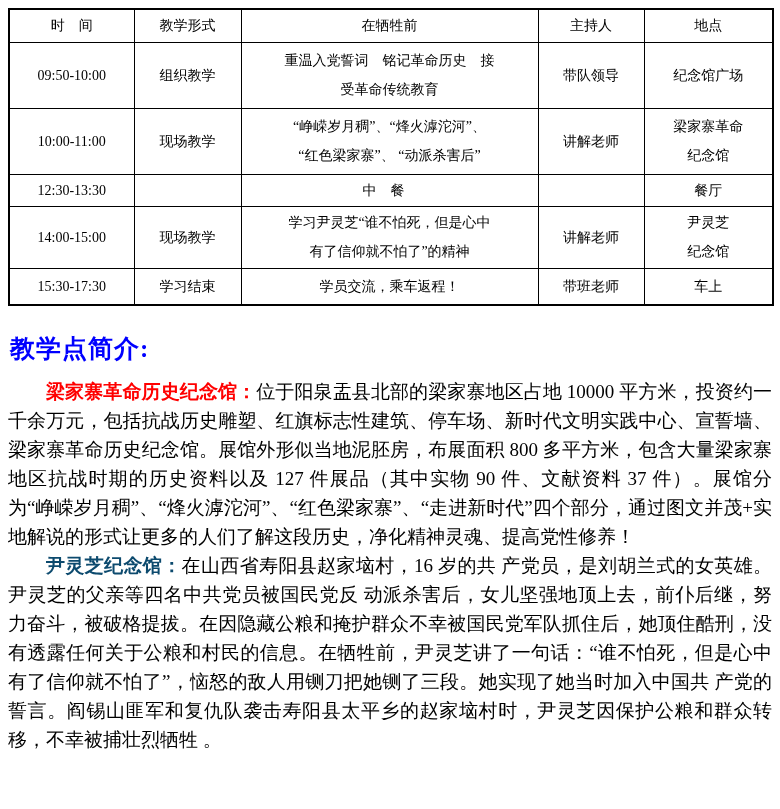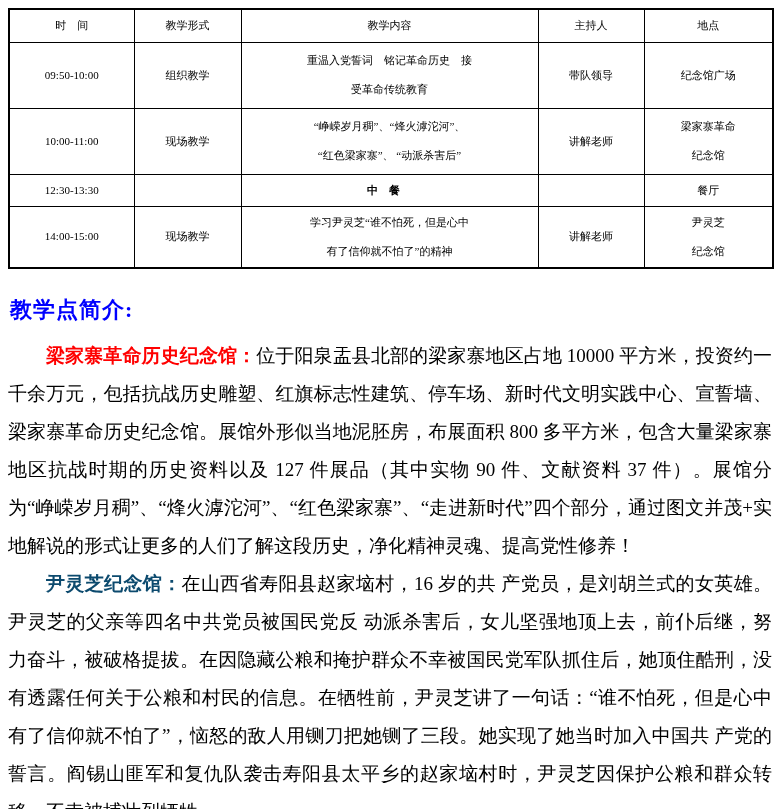--- a/index.html
+++ b/index.html
@@ -11,48 +11,48 @@
   .page { box-sizing:border-box; width:780px; padding:8px 8px 0 8px; }
 
   
   table.schedule {
     border-collapse:collapse; table-layout:fixed;
     width:764px; border:2.5px solid #000;
   }
   table.schedule td {
     border:1.5px solid #000;
     text-align:center; vertical-align:middle;
-    font-size:11px; line-height:29px;
+    font-size:14px; line-height:29px;
     padding:1px 15px;
     white-space:pre-line;
     overflow:hidden;
   }
   col.c-time  { width:125px; }
   col.c-form  { width:107px; }
   col.c-cont  { width:297px; }
   col.c-host  { width:106px; }
   col.c-place { width:129px; }
 
   tr.h-head { height:33px; }
   tr.h-s    { height:32px; }
   tr.h-d    { height:66px; }
   tr.h-d2   { height:62px;font-family:Liberation Serif, serif; }
   tr.h-last { height:37px; }
 
   td.cell-content { text-align:left; padding-left:8px; padding-right:6px; }
-  td.cell-content.center { text-align:center; padding-left:3px;font-weight:bold; }
+  td.cell-content.center { text-align:center; padding-left:3px; }
   td.bottom-align { vertical-align:bottom; padding-bottom:5px; }
 
   
   .intro-heading {
     margin:26px 0 12px 2px;
-    font-size:22px; font-weight:bold; letter-spacing:1px;
+    font-size:25px; font-weight:bold; letter-spacing:1px;
   }
   p.section {
-    margin:0; font-size:19px; line-height:38px;
+    margin:0; font-size:19px; line-height:29px;
     text-align:justify; text-indent:2em;
   }
   .sec-title { font-weight:bold; }
 </style>
 </head>
 <body>
 
 <div class="page">
 
   <table class="schedule">
@@ -60,21 +60,21 @@
       <col class="c-time">
         <col class="c-form">
         <col class="c-cont">
         <col class="c-host">
         <col class="c-place">
     </colgroup>
     <tbody>
       <tr class="h-head">
         <td>时　间</td>
         <td>教学形式</td>
-        <td>教学内容</td>
+        <td>在牺牲前</td>
         <td>主持人</td>
         <td>地点</td>
       </tr>
 
 
 
       <tr class="h-d">
         <td class="bottom-align">09:50-10:00</td>
         <td>组织教学</td>
         <td class="cell-content">重温入党誓词　铭记革命历史　接
@@ -104,20 +104,27 @@
       <tr class="h-d2">
         <td>14:00-15:00</td>
         <td>现场教学</td>
         <td class="cell-content">学习尹灵芝“谁不怕死，但是心中
 有了信仰就不怕了”的精神</td>
         <td>讲解老师</td>
         <td>尹灵芝
 纪念馆</td>
       </tr>
 
+      <tr class="h-last">
+        <td>15:30-17:30</td>
+        <td>学习结束</td>
+        <td class="cell-content">学员交流，乘车返程！</td>
+        <td>带班老师</td>
+        <td>车上</td>
+      </tr>
     </tbody>
   </table>
 
   <div class="intro-heading" style="color: rgb(0, 0, 255);">教学点简介:</div>
 
   <p class="section"><span class="sec-title" style="color: rgb(255, 0, 0);">梁家寨革命历史纪念馆：</span><span>位于阳泉盂县北部的梁家寨地区占地 10000 平方米，投资约一千余万元，包括抗战历史雕塑、红旗标志性建筑、停车场、新时代文明实践中心、宣誓墙、梁家寨革命历史纪念馆。展馆外形似当地泥胚房，布展面积 800 多平方米，包含大量梁家寨地区抗战时期的历史资料以及 127 件展品（其中实物 90 件、文献资料 37 件）。展馆分为“峥嵘岁月稠”、“烽火滹沱河”、“红色梁家寨”、“走进新时代”四个部分，通过图文并茂+实地解说的形式让更多的人们了解这段历史，净化精神灵魂、提高党性修养！</span></p>
 
   <p class="section"><span class="sec-title" style="color: #0c4a6e;">尹灵芝纪念馆：</span><span>在山西省寿阳县赵家垴村，16 岁的共 产党员，是刘胡兰式的女英雄。尹灵芝的父亲等四名中共党员被国民党反 动派杀害后，女儿坚强地顶上去，前仆后继，努力奋斗，被破格提拔。在因隐藏公粮和掩护群众不幸被国民党军队抓住后，她顶住酷刑，没有透露任何关于公粮和村民的信息。在牺牲前，尹灵芝讲了一句话：“谁不怕死，但是心中有了信仰就不怕了”，恼怒的敌人用铡刀把她铡了三段。她实现了她当时加入中国共 产党的誓言。阎锡山匪军和复仇队袭击寿阳县太平乡的赵家垴村时，尹灵芝因保护公粮和群众转移，不幸被捕壮烈牺牲 。</span></p>
 
 </div>

